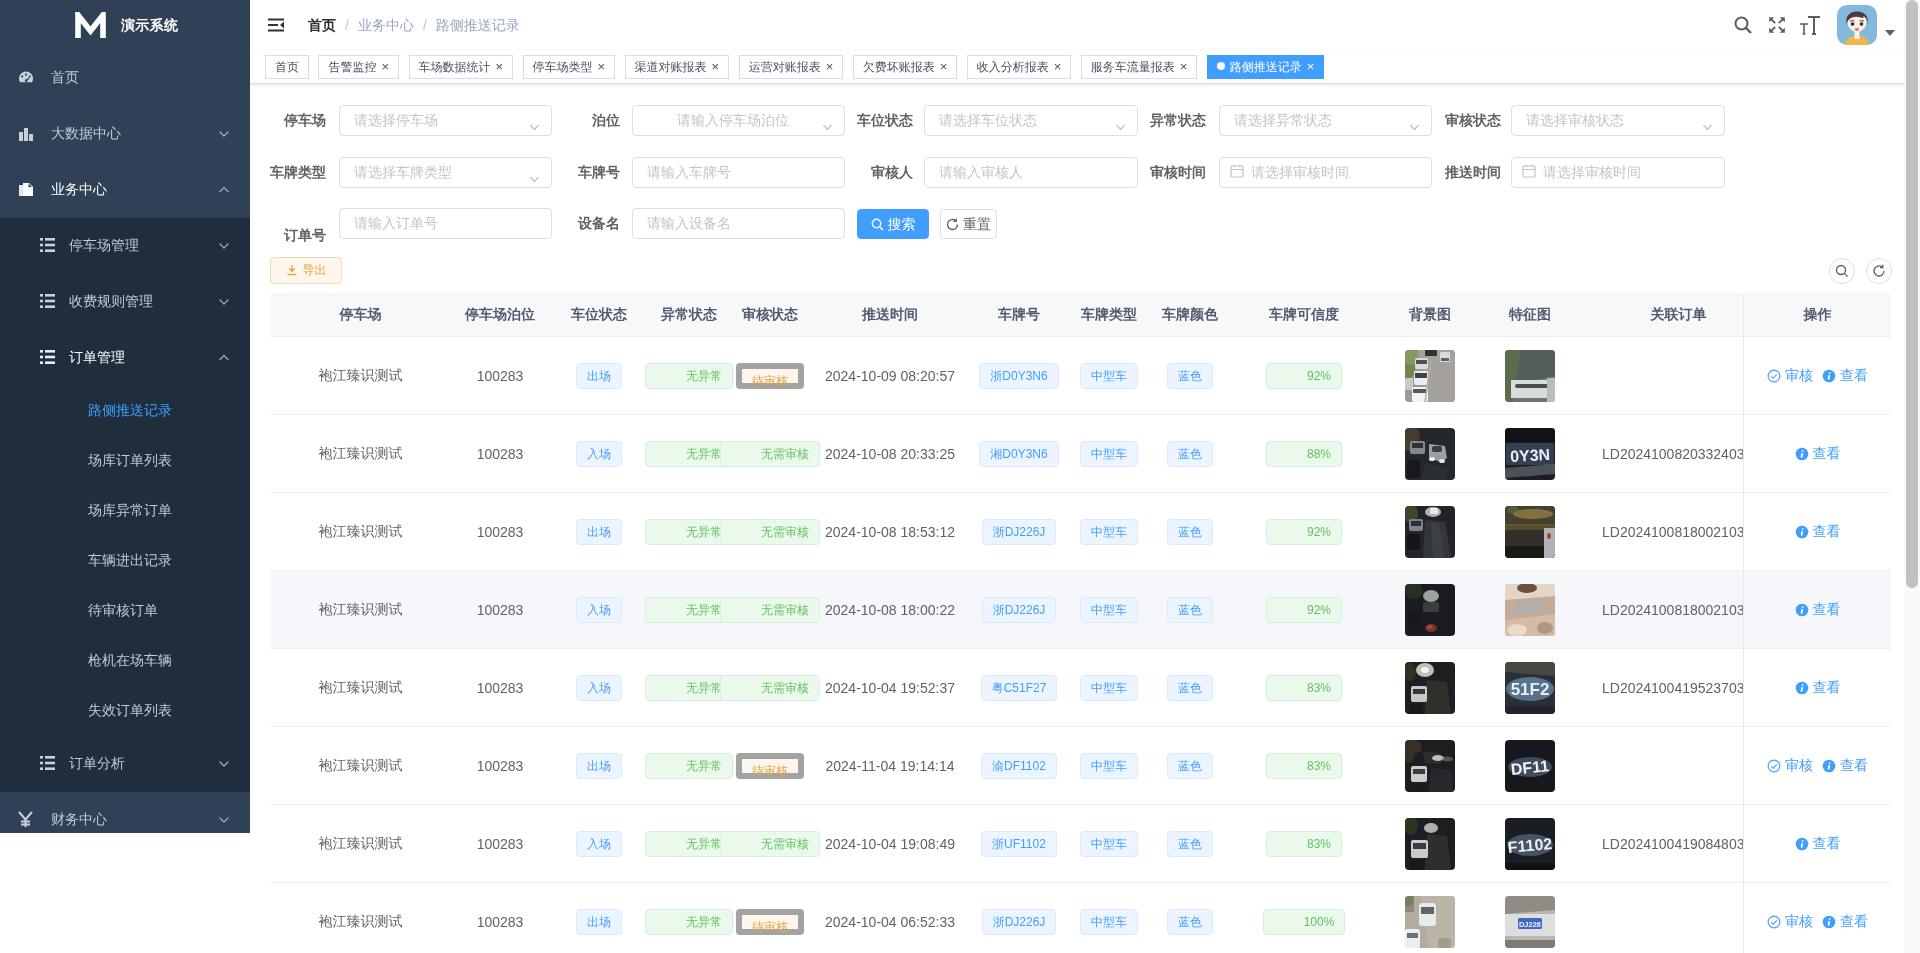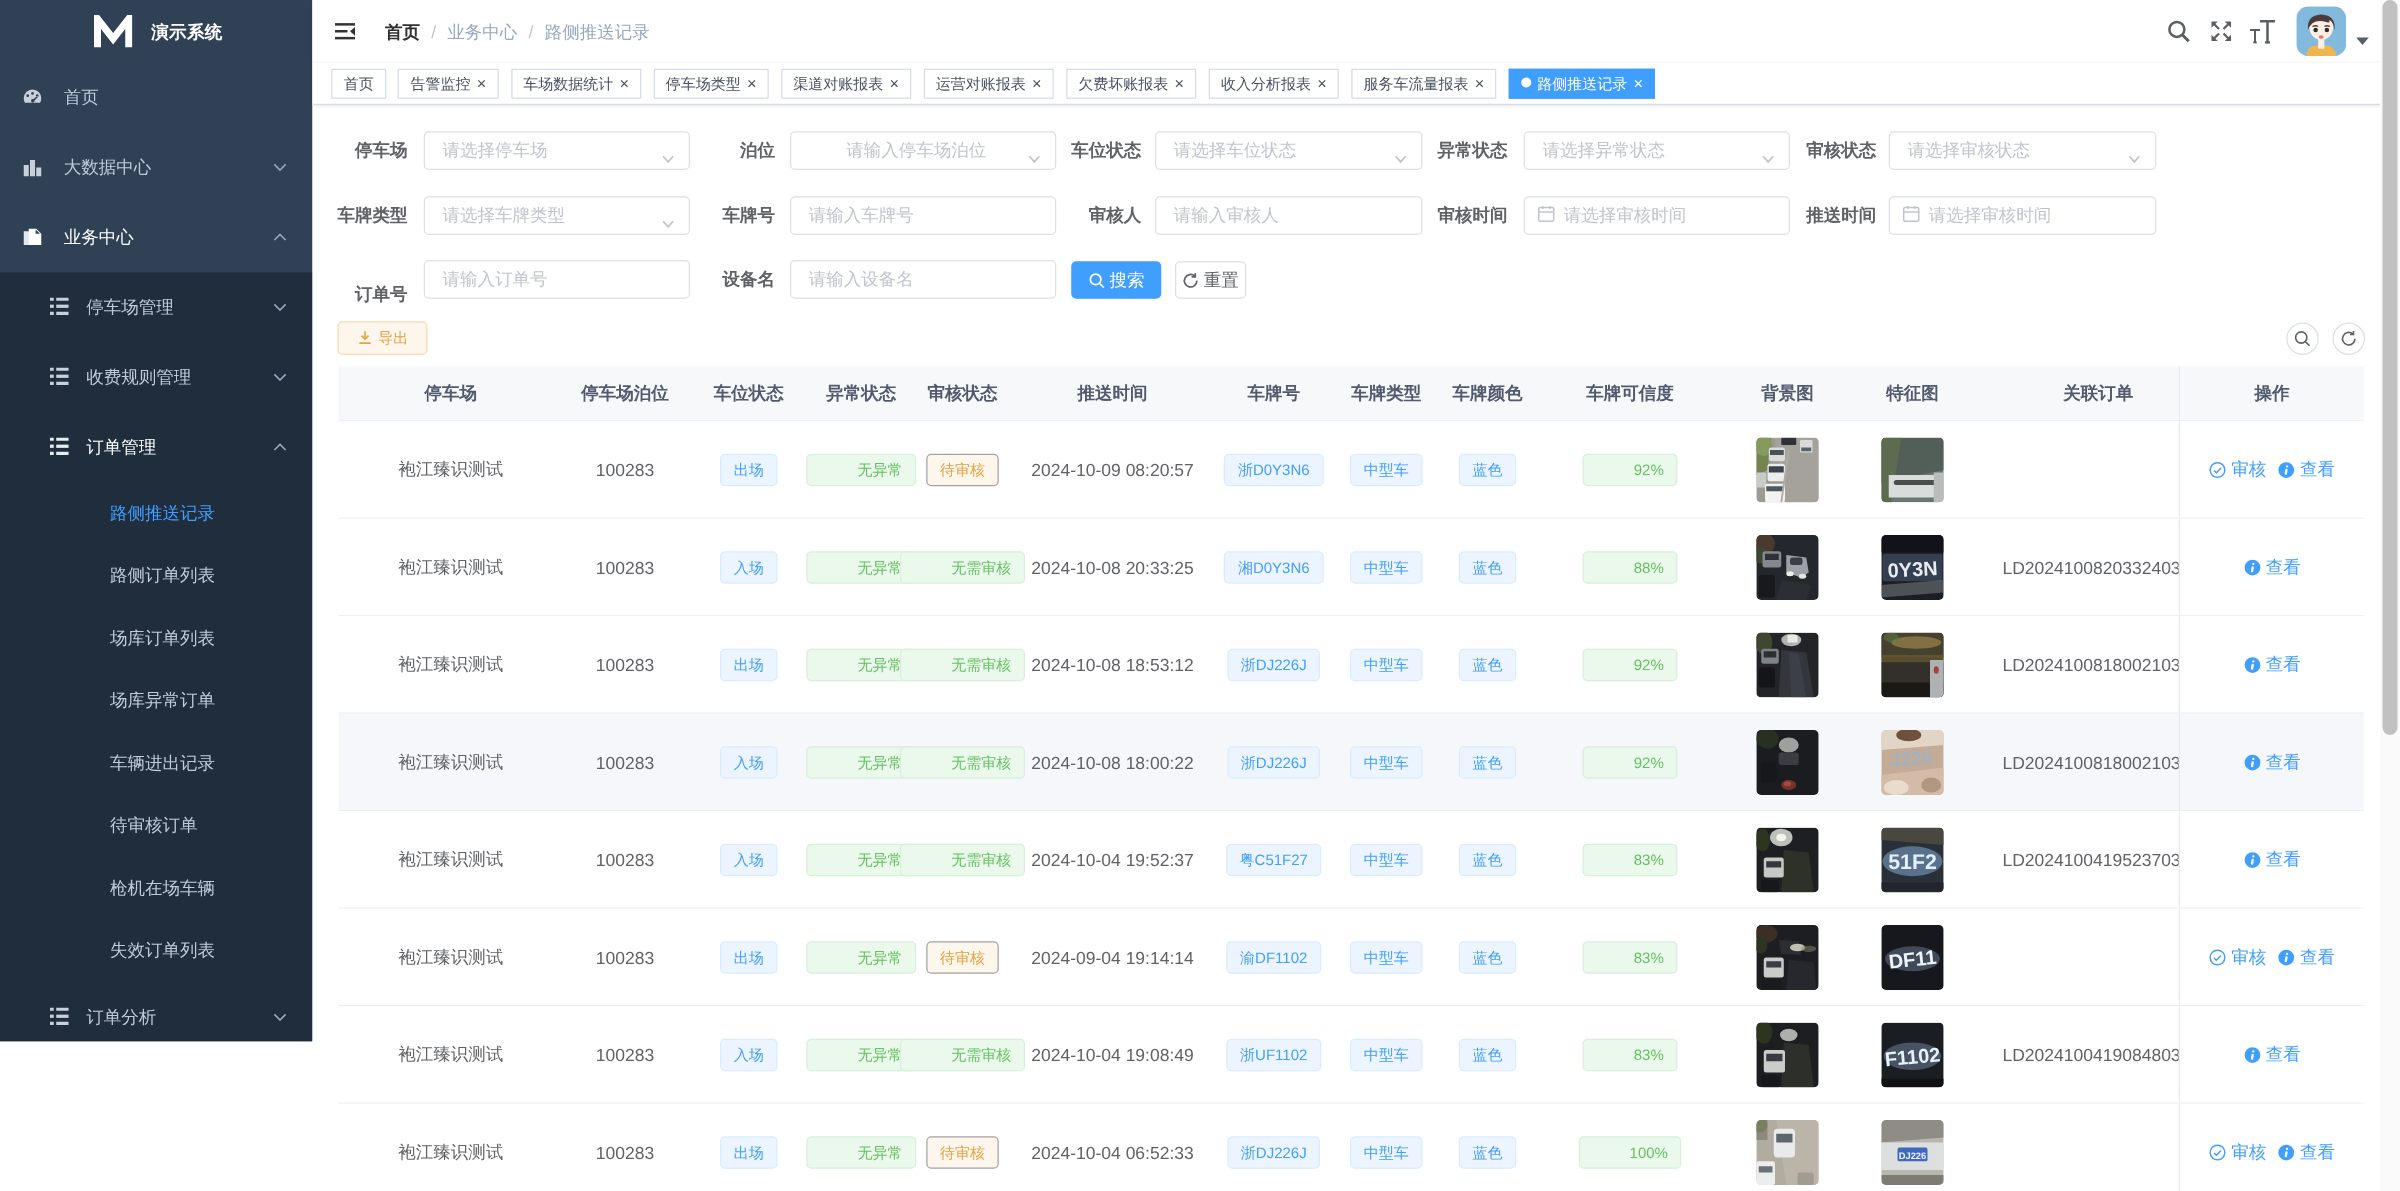--- a/index.html
+++ b/index.html
@@ -61,21 +61,21 @@
 .thead > div, .tr > div { display:flex; align-items:center; justify-content:center; height:100%; flex-shrink:0; }
 .tr { display:flex; height:78px; border-bottom:1px solid #ebeef5; background:#fff; }
 .tr.hl { background:#f5f7fa; }
 .c1{width:179px;} .c2{width:100px;} .c3{width:98px;} .c4{width:82px;} .c5{width:80px;}
 .c6{width:160px;} .c7{width:98px;} .c8{width:82px;} .c9{width:80px;} .c10{width:148px;}
 .c11{width:104px;} .c12{width:96px;} .c13{width:165px; justify-content:flex-start !important; padding-left:24px; overflow:hidden; white-space:nowrap;}
 .c14{width:148px; border-left:1px solid #e6ebf2;}
 .etag { display:inline-block; height:26px; line-height:24px; padding:0 10px; border-radius:4px; font-size:12px; white-space:nowrap; }
 .t-blue { background:#ecf5ff; border:1px solid #d9ecff; color:#409eff; }
 .t-green { background:#ebf8ec; border:1px solid #d6f0da; color:#64c160;padding-left:40px; }
-.t-orange { background:#fdf6ec; border:1px solid #a3a3a3; color:#e6a23c; }
+.t-orange { background:#fdf6ec; border:6px solid #a3a3a3; color:#e6a23c; }
 .thumb { width:50px; height:52px; border-radius:4px; overflow:hidden; }
 .oplink { color:#409eff; display:inline-flex; align-items:center; font-size:14px; }
 .oplink svg { margin-right:4px; flex-shrink:0; }
 .op-gap { width:9px; }
 
 
 #sbar { position:absolute; right:0; top:0; width:16px; height:953px; background:#fafafa; }
 #sbar .th { position:absolute; left:2px; top:0; width:12px; height:588px; background:#c1c1c1; border-radius:7px; }
 </style>
 </head>
@@ -154,23 +154,20 @@
               <rect x="0" y="11.4" width="3" height="2.6" fill="#e8edf2"></rect>
               <rect x="5" y="11.4" width="10" height="2.6" fill="#e8edf2"></rect>
             </svg></span>
           <span class="tx white">订单管理</span>
           <span class="ar"><svg width="12" height="8" viewBox="0 0 12 8">
               <path d="M1.5 6 L6 1.5 L10.5 6" fill="none" stroke="#96a3b5" stroke-width="1.4"></path>
             </svg></span>
         </div>
       <div class="mi mi3">
           <span class="tx active">路侧推送记录</span>
-        </div>
-      <div class="mi mi3">
-          <span class="tx">路侧订单列表</span>
         </div>
       <div class="mi mi3">
           <span class="tx">场库订单列表</span>
         </div>
       <div class="mi mi3">
           <span class="tx">场库异常订单</span>
         </div>
       <div class="mi mi3">
           <span class="tx">车辆进出记录</span>
         </div>
@@ -673,21 +670,21 @@
           <div class="c2">100283</div>
         <div class="c3">
             <span class="etag t-blue">出场</span>
           </div>
         <div class="c4">
             <span class="etag t-green">无异常</span>
           </div>
         <div class="c5">
             <span class="etag t-orange">待审核</span>
           </div>
-        <div class="c6">2024-09-04 19:14:14</div>
+        <div class="c6">2024-11-04 19:14:14</div>
         <div class="c7">
             <span class="etag t-blue">渝DF1102</span>
           </div>
         <div class="c8">
             <span class="etag t-blue">中型车</span>
           </div>
         <div class="c9">
             <span class="etag t-blue">蓝色</span>
           </div>
         <div class="c10">

